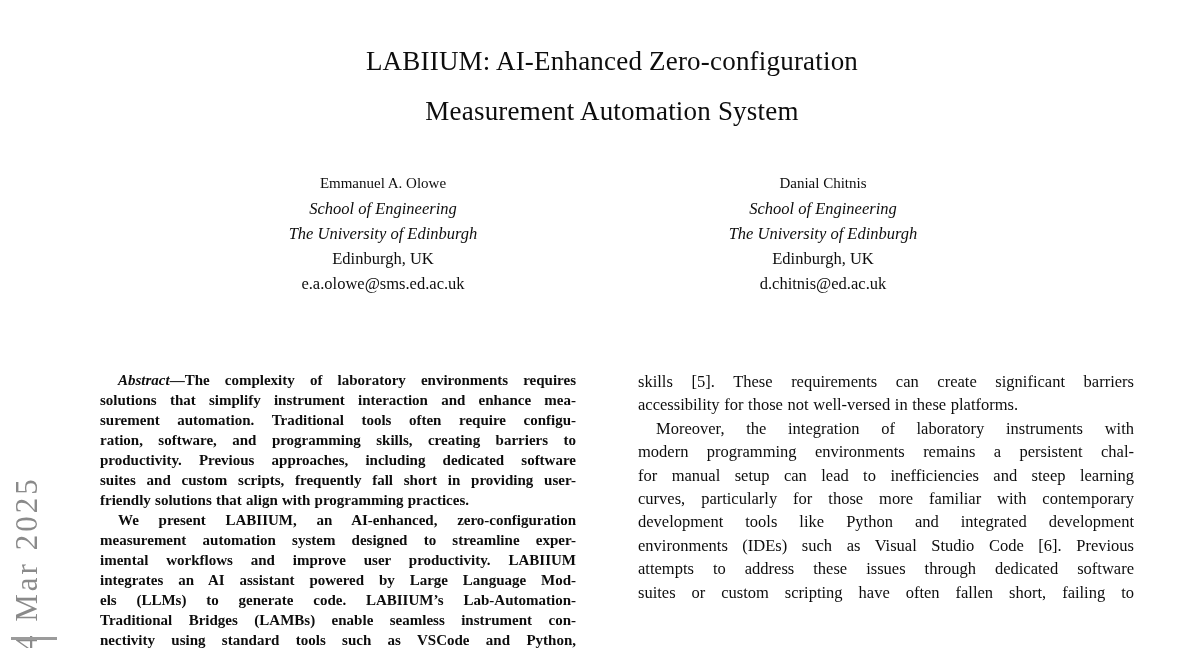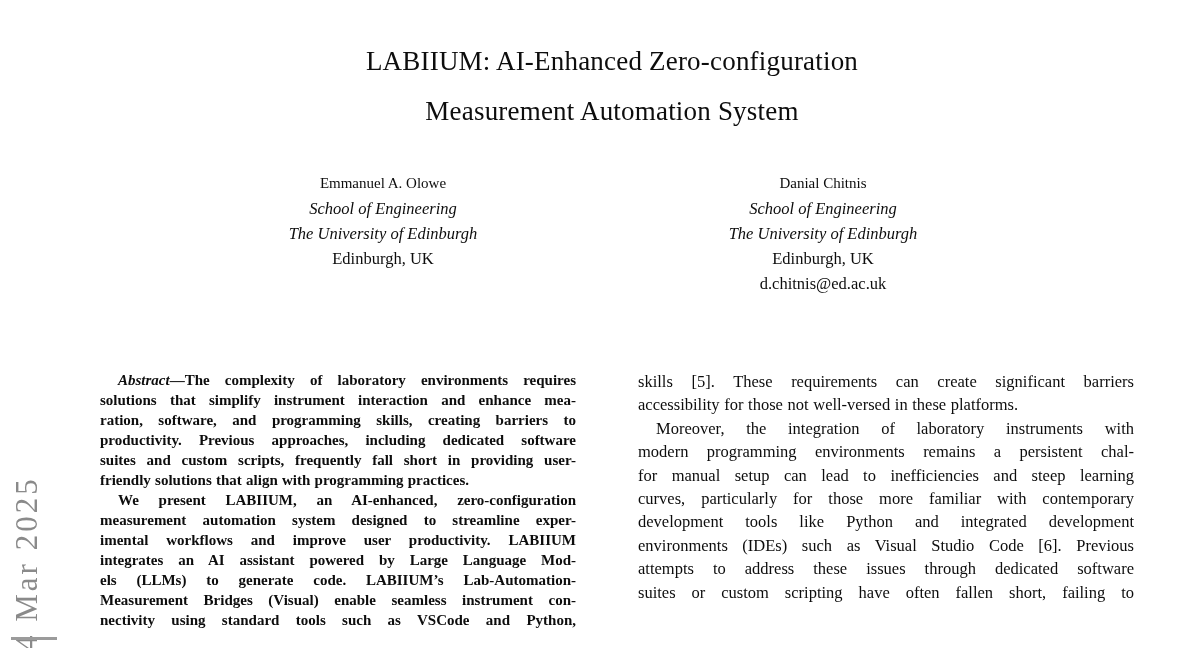--- a/index.html
+++ b/index.html
@@ -100,47 +100,49 @@
     <span class="tline">LABIIUM: AI-Enhanced Zero-configuration</span>
     <span class="tline">Measurement Automation System</span>
   </h1>
 
   <div class="authors">
     <div class="author">
       <div class="name">Emmanuel A. Olowe</div>
       <div class="aff">School of Engineering</div>
       <div class="aff">The University of Edinburgh</div>
       <div class="city">Edinburgh, UK</div>
+      <div class="email">e.a.olowe@sms.ed.ac.uk</div>
     </div>
     <div class="author">
       <div class="name">Danial Chitnis</div>
       <div class="aff">School of Engineering</div>
       <div class="aff">The University of Edinburgh</div>
       <div class="city">Edinburgh, UK</div>
       <div class="email">d.chitnis@ed.ac.uk</div>
     </div>
   </div>
 
   <div class="columns">
     <div class="col-left">
       <div class="jline indent">
         <span class="lead-label">Abstract</span><span>—The complexity of laboratory environments requires</span>
       </div>
       <div>
           <div class="jline">solutions that simplify instrument interaction and enhance mea-</div>
+          <div class="jline">surement automation. Traditional tools often require configu-</div>
           <div class="jline">ration, software, and programming skills, creating barriers to</div>
           <div class="jline">productivity. Previous approaches, including dedicated software</div>
           <div class="jline">suites and custom scripts, frequently fall short in providing user-</div>
           <div class="jline end">friendly solutions that align with programming practices.</div>
           <div class="jline indent">We present LABIIUM, an AI-enhanced, zero-configuration</div>
           <div class="jline">measurement automation system designed to streamline exper-</div>
           <div class="jline">imental workflows and improve user productivity. LABIIUM</div>
           <div class="jline">integrates an AI assistant powered by Large Language Mod-</div>
           <div class="jline">els (LLMs) to generate code. LABIIUM’s Lab-Automation-</div>
-          <div class="jline">Measurement Bridges (Visual) enable seamless instrument con-</div>
+          <div class="jline">Traditional Bridges (LAMBs) enable seamless instrument con-</div>
           <div class="jline">nectivity using standard tools such as VSCode and Python,</div>
         </div>
     </div>
     <div class="col-right">
       <div>
           <div class="jline">skills [5]. These requirements can create significant barriers</div>
           <div class="jline end">accessibility for those not well-versed in these platforms.</div>
           <div class="jline indent">Moreover, the integration of laboratory instruments with</div>
           <div class="jline">modern programming environments remains a persistent chal-</div>
           <div class="jline">for manual setup can lead to inefficiencies and steep learning</div>

